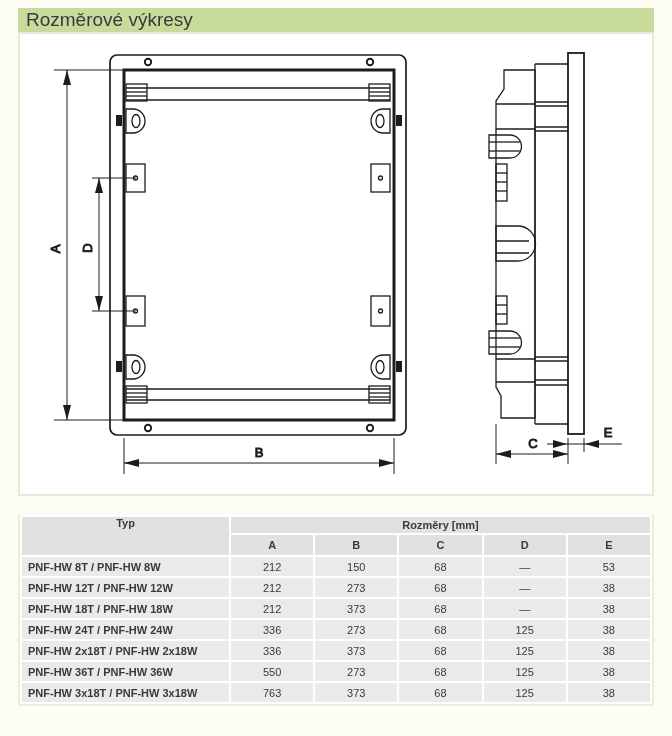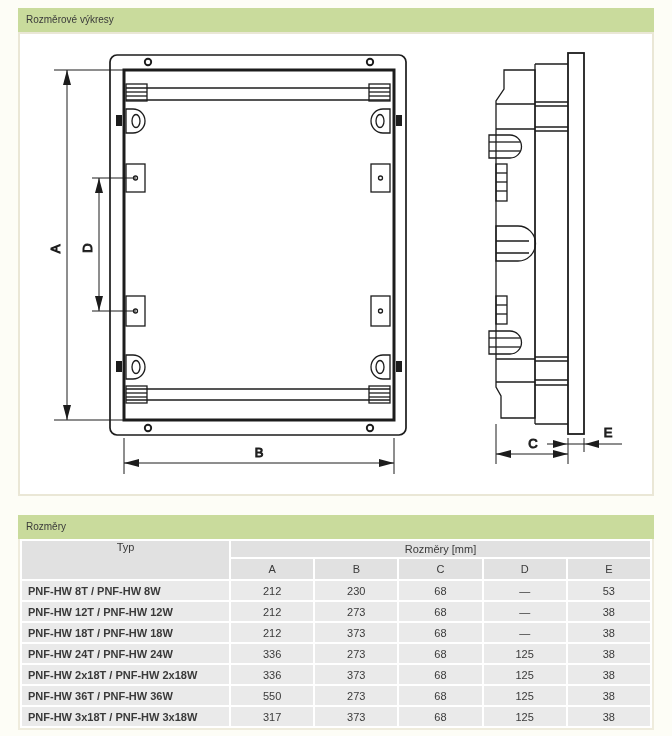--- a/index.html
+++ b/index.html
@@ -8,21 +8,21 @@
     background:#fdfdf6;
     font-family:"Liberation Sans",sans-serif;
     color:#3a3a3a;
     -webkit-font-smoothing:antialiased;
   }
   .content{padding:8px 18px 0 18px;}
   .section-bar{
     background:#c9db9c;
     height:24px;line-height:24px;
     padding-left:8px;
-    font-size:10px;color:#3a3a3a;
+    font-size:19px;color:#3a3a3a;
   }
   .drawing-box{
     background:#ffffff;
     border:2px solid #eae7d6;
     height:460px;width:632px;
     margin-bottom:19px;
     position:relative;
   }
   .table-wrap{
     background:#ffffff;
@@ -32,21 +32,21 @@
   table.dims{
     width:100%;
     border-collapse:separate;
     border-spacing:2px;
     font-size:11px;
     table-layout:fixed;
   }
   table.dims col.c-typ{width:33.5%;}
   table.dims th,table.dims td{padding:0 6px;overflow:hidden;white-space:nowrap;}
   table.dims thead th{
-    background:#e1e1e1;font-weight:normal;text-align:center;color:#3a3a3a;
+    background:#e1e1e1;font-weight:bold;text-align:center;color:#3a3a3a;
   }
   th.typ-cell{vertical-align:top;padding-top:2px;height:16px;}
   tr.hdr1 th{height:16px;}
   tr.hdr2 th{height:20px;}
   table.dims tbody td{
     background:#eaeaea;height:19px;text-align:center;color:#3a3a3a;
   }
   table.dims tbody td.lbl{
     font-weight:bold;text-align:left;
   }
@@ -200,23 +200,20 @@
       <g stroke="#1c1c1c" stroke-width="1" fill="none">
         <line x1="564" y1="404" x2="564" y2="418"></line>
         <line x1="527" y1="410" x2="602" y2="410"></line>
         <polygon points="547,410 533,406 533,414" fill="#1c1c1c" stroke="none"></polygon>
         <polygon points="565,410 579,406 579,414" fill="#1c1c1c" stroke="none"></polygon>
         <text x="588" y="403" text-anchor="middle">E</text>
       </g>
     </svg>
   </div>
 
-  <div class="section-bar">
-    <span>Rozměry</span>
-  </div>
 
   <div class="table-wrap">
     <table class="dims">
       <colgroup>
         <col class="c-typ">
           <col>
           <col>
           <col>
           <col>
           <col>
@@ -231,21 +228,21 @@
           <th>B</th>
           <th>C</th>
           <th>D</th>
           <th>E</th>
         </tr>
       </thead>
       <tbody>
         <tr>
           <td class="lbl">PNF-HW 8T / PNF-HW 8W</td>
           <td>212</td>
-          <td>230</td>
+          <td>150</td>
           <td>68</td>
           <td>—</td>
           <td>53</td>
         </tr>
         <tr>
           <td class="lbl">PNF-HW 12T / PNF-HW 12W</td>
           <td>212</td>
           <td>273</td>
           <td>68</td>
           <td>—</td>
@@ -278,21 +275,21 @@
         <tr>
           <td class="lbl">PNF-HW 36T / PNF-HW 36W</td>
           <td>550</td>
           <td>273</td>
           <td>68</td>
           <td>125</td>
           <td>38</td>
         </tr>
         <tr>
           <td class="lbl">PNF-HW 3x18T / PNF-HW 3x18W</td>
-          <td>317</td>
+          <td>763</td>
           <td>373</td>
           <td>68</td>
           <td>125</td>
           <td>38</td>
         </tr>
       </tbody>
     </table>
   </div>
 
 </div>

